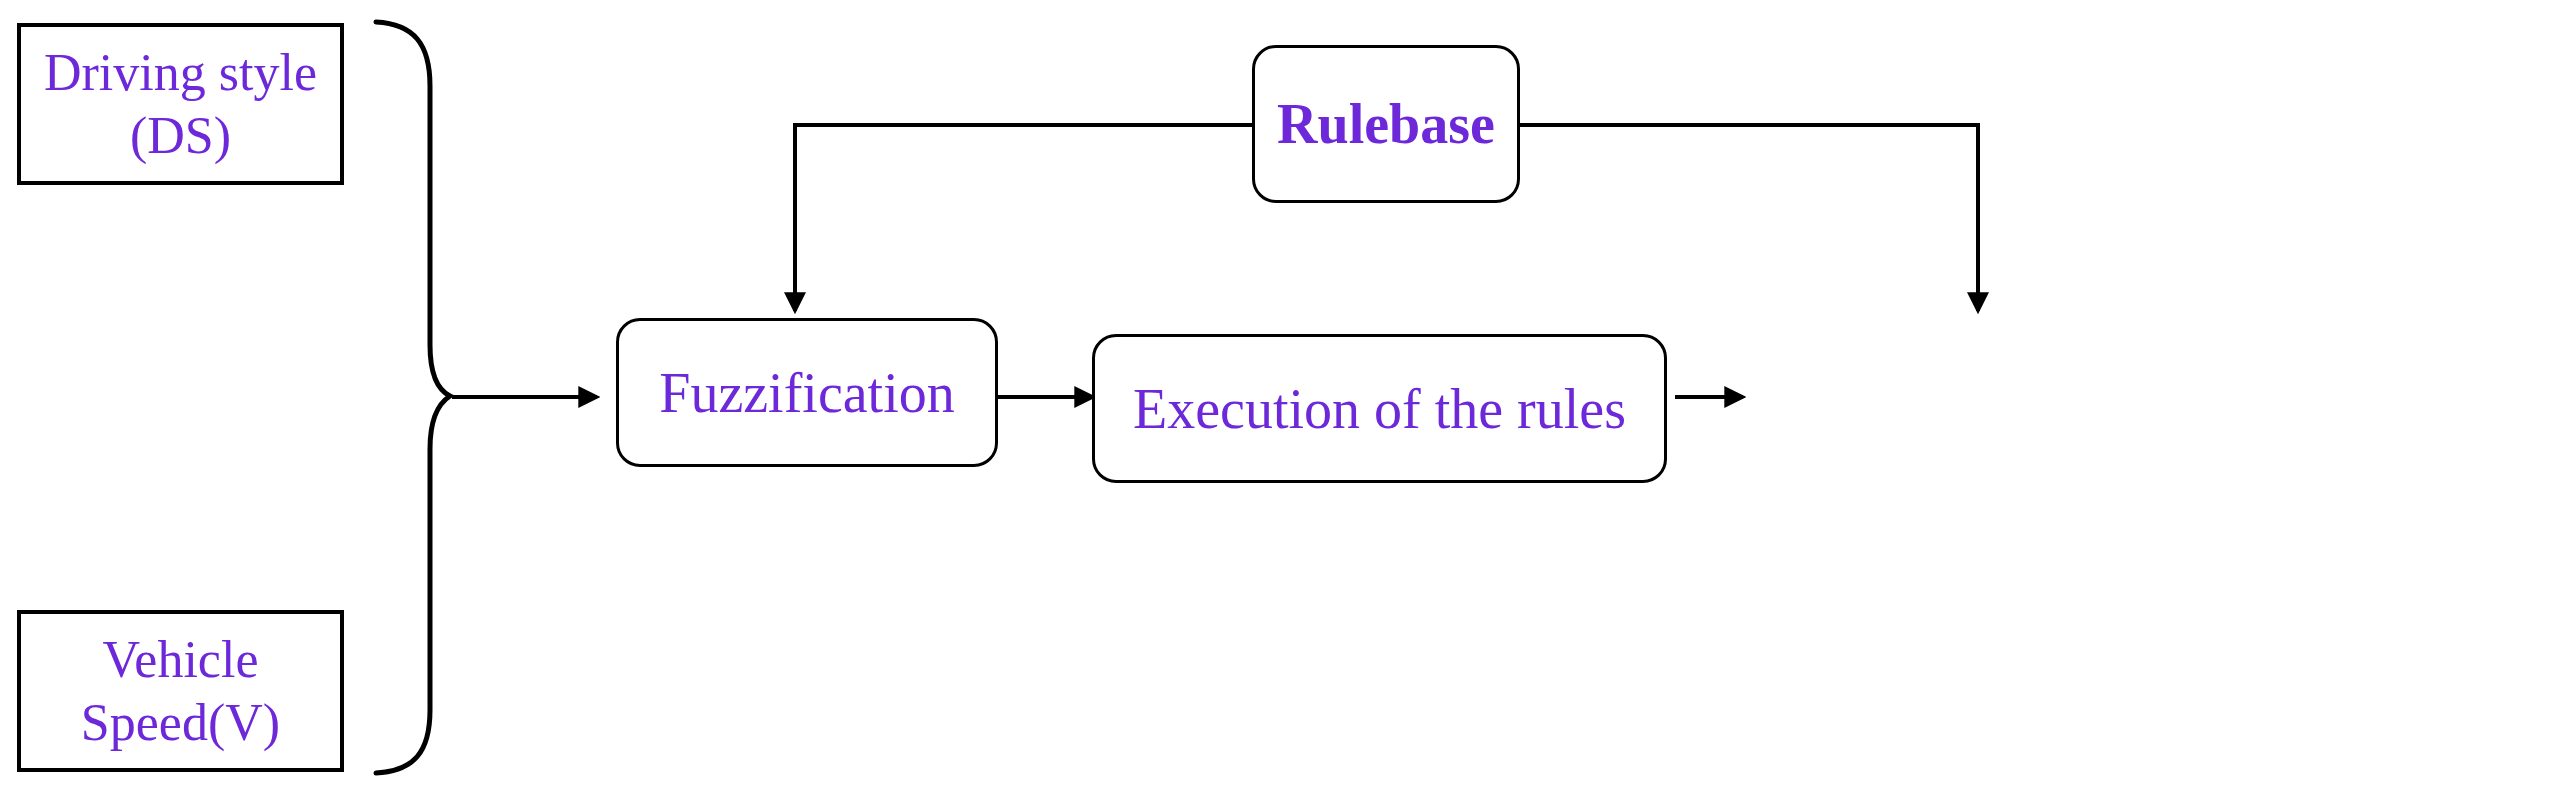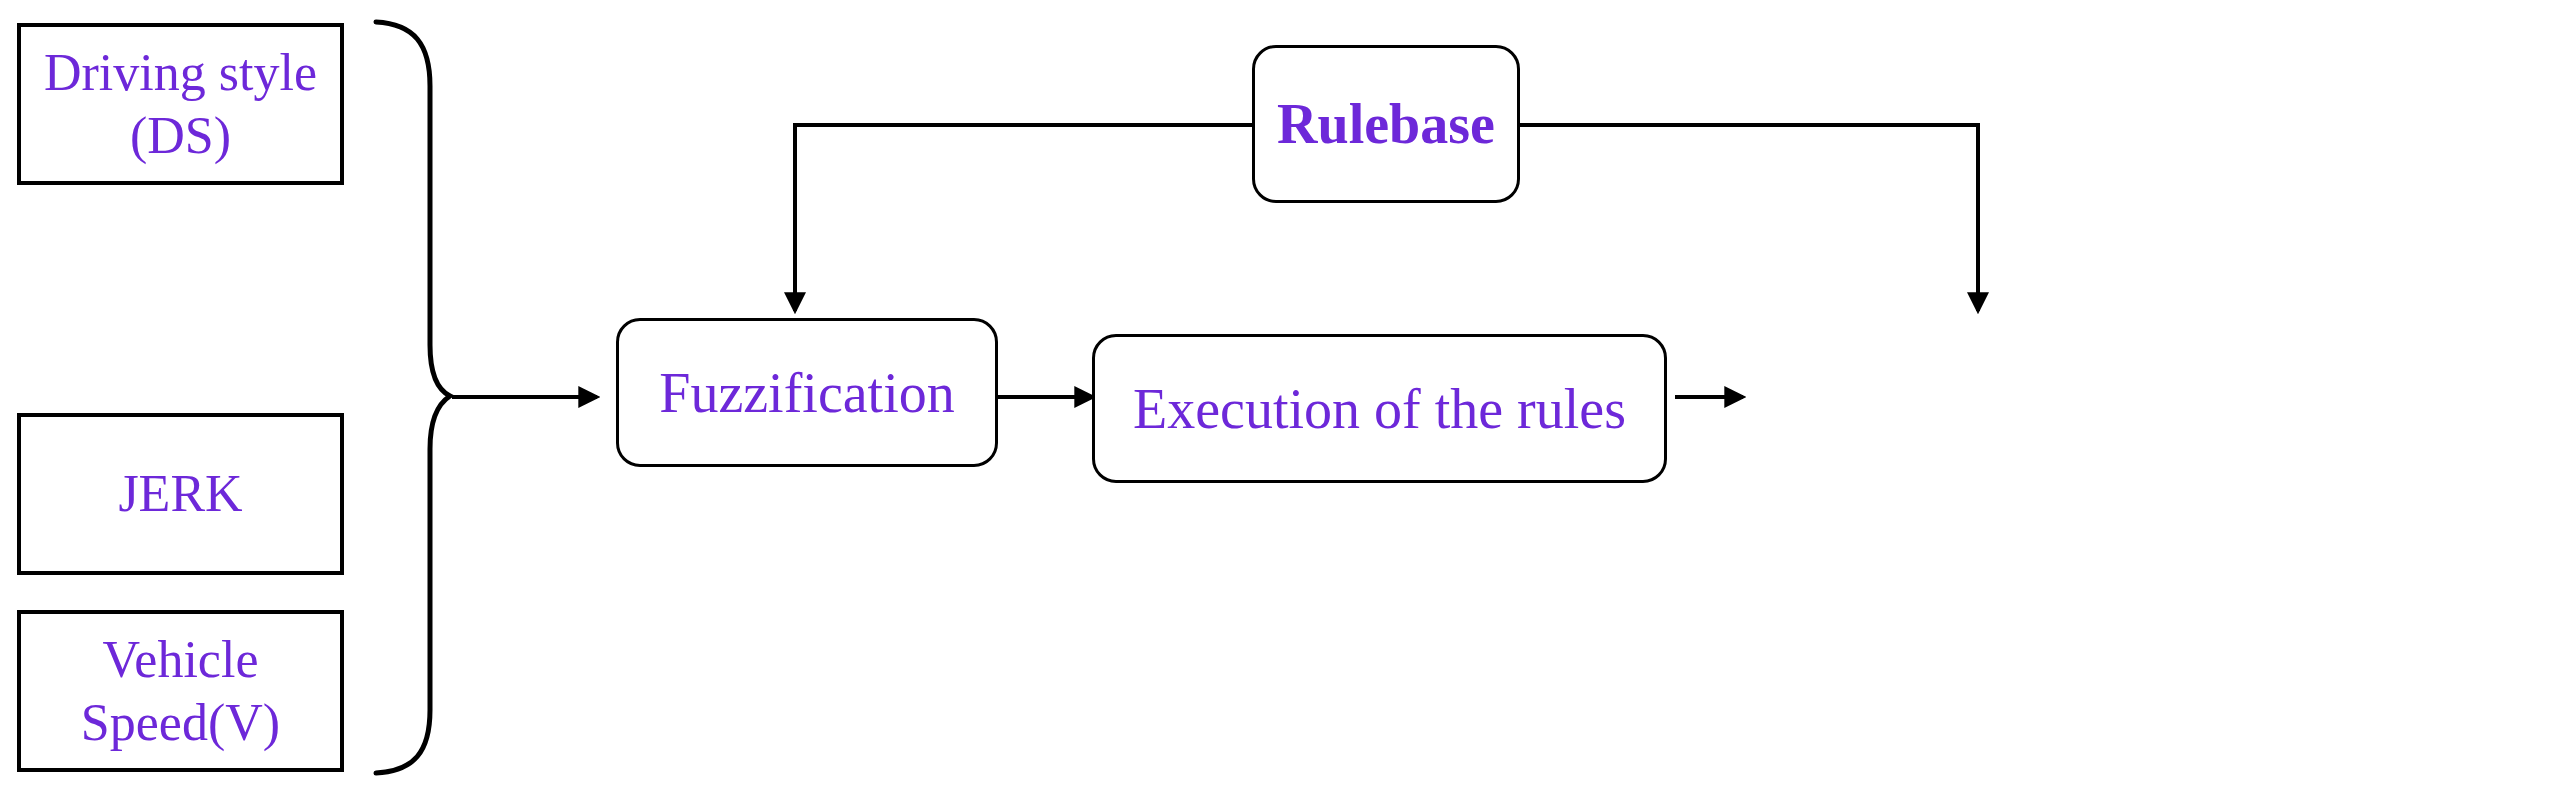--- a/index.html
+++ b/index.html
@@ -75,23 +75,20 @@
     <polyline points="1252,125 795,125 795,311" fill="none" stroke="#000000" stroke-width="4" marker-end="url(#arrow)"></polyline>
 
     <polyline points="1520,125 1978,125 1978,311" fill="none" stroke="#000000" stroke-width="4" marker-end="url(#arrow)"></polyline>
   </svg>
 
   <div class="box input-box" style="top:23px;">
     <span>Driving style (DS)</span>
   </div>
 
 
-  <div class="box input-box" style="top:413px;">
-    <span>JERK</span>
-  </div>
 
   <div class="box input-box" style="top:610px;align-items:center;">
     <span>Vehicle Speed(V)</span>
   </div>
 
   <div class="box round-box rulebase" style="left:1252px; top:45px; width:268px; height:158px;">
     <span>Rulebase</span>
   </div>
 
   <div class="box round-box" style="left:616px; top:318px; width:382px; height:149px;">

